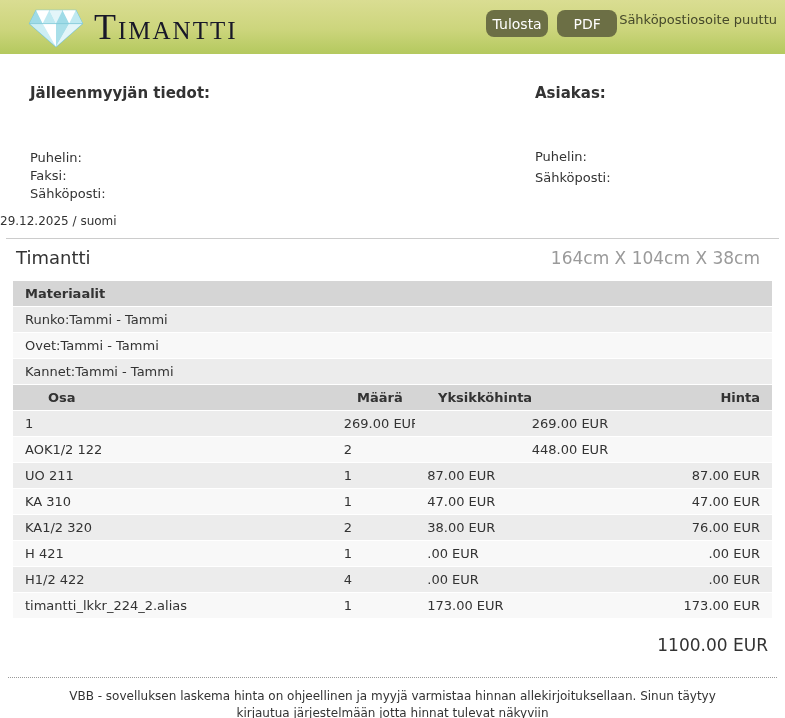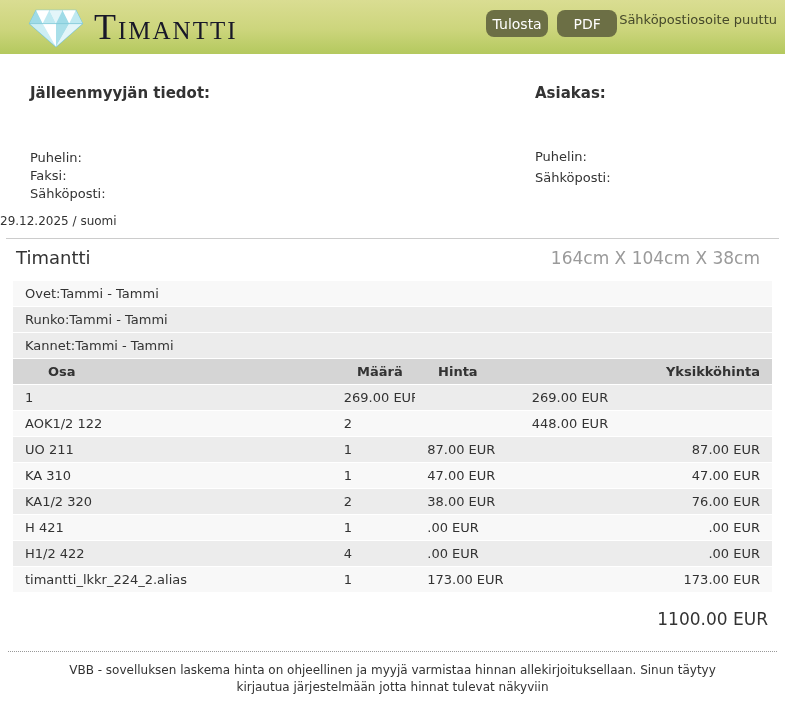--- a/index.html
+++ b/index.html
@@ -128,29 +128,30 @@
 
 <div class="meta-row">29.12.2025 / suomi</div>
 <hr class="divider">
 
 <div class="product-row">
   <span class="product-name">Timantti</span>
   <span class="product-dims">164cm X 104cm X 38cm</span>
 </div>
 
 <div class="sheet">
+  <div class="band-header">Materiaalit</div>
+  <div class="mat-row row-odd">Runko:Tammi - Tammi</div>
   <div class="mat-row row-even">Ovet:Tammi - Tammi</div>
-  <div class="mat-row row-odd">Runko:Tammi - Tammi</div>
   <div class="mat-row row-odd">Kannet:Tammi - Tammi</div>
 
   <div class="grid-row head">
     <div>Osa</div>
     <div>Määrä</div>
+    <div>Yksikköhinta</div>
     <div>Hinta</div>
-    <div>Yksikköhinta</div>
   </div>
 
   <div class="grid-row row-odd">
     <div>1</div>
     <div>269.00 EUR</div>
     <div>269.00 EUR</div>
   </div>
   <div class="grid-row row-even">
     <div>AOK1/2 122</div>
     <div>2</div>

